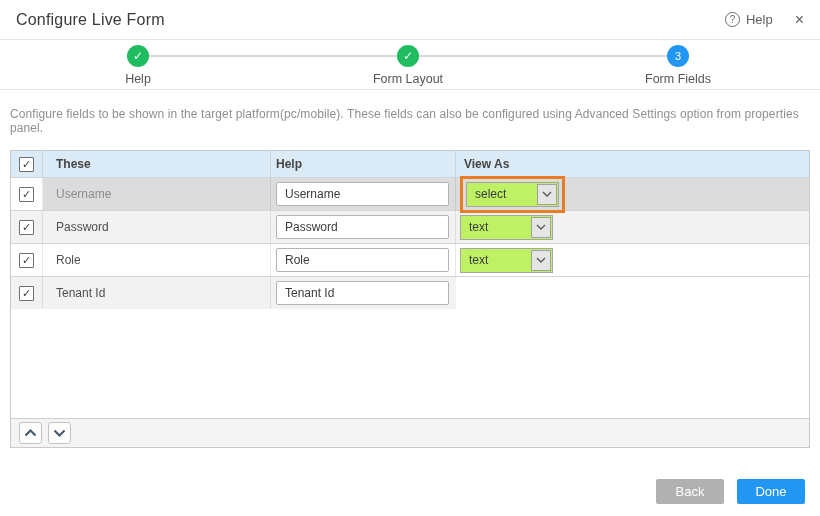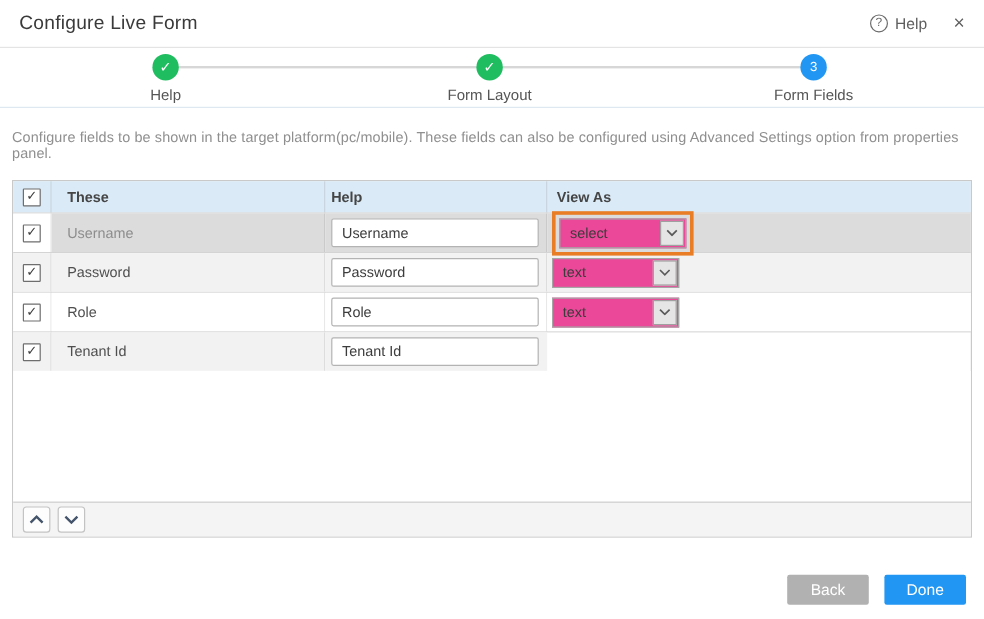--- a/index.html
+++ b/index.html
@@ -82,21 +82,21 @@
     display:flex; align-items:center; justify-content:center;
     font-size:11px; color:#3f3f3f; cursor:pointer; line-height:1;
   }
 
   .title-input {
     width:173px; height:24px; border:1px solid #b3b3b3; border-radius:2px;
     font-family:inherit; font-size:12px; color:#3c3c3c; padding:0 8px; background:#fff; outline:none;
   }
 
   .combo {
-    width:106px; height:25px; background:#ec4899; border:1px solid #a6a6a6;
+    width:93px; height:25px; background:#bef264; border:1px solid #a6a6a6;
     display:flex; align-items:center; cursor:pointer;
   }
   .combo-text { flex:1; font-size:12px; color:#3c3c3c; padding-left:8px; }
   .combo-btn {
     width:20px; height:21px; margin:1px; background:#e5e5e5; border:1px solid #a0a0a0;
     display:flex; align-items:center; justify-content:center;
   }
 
   .highlight-box {
     display:inline-flex; border:3px solid #e87d26; padding:3px;

